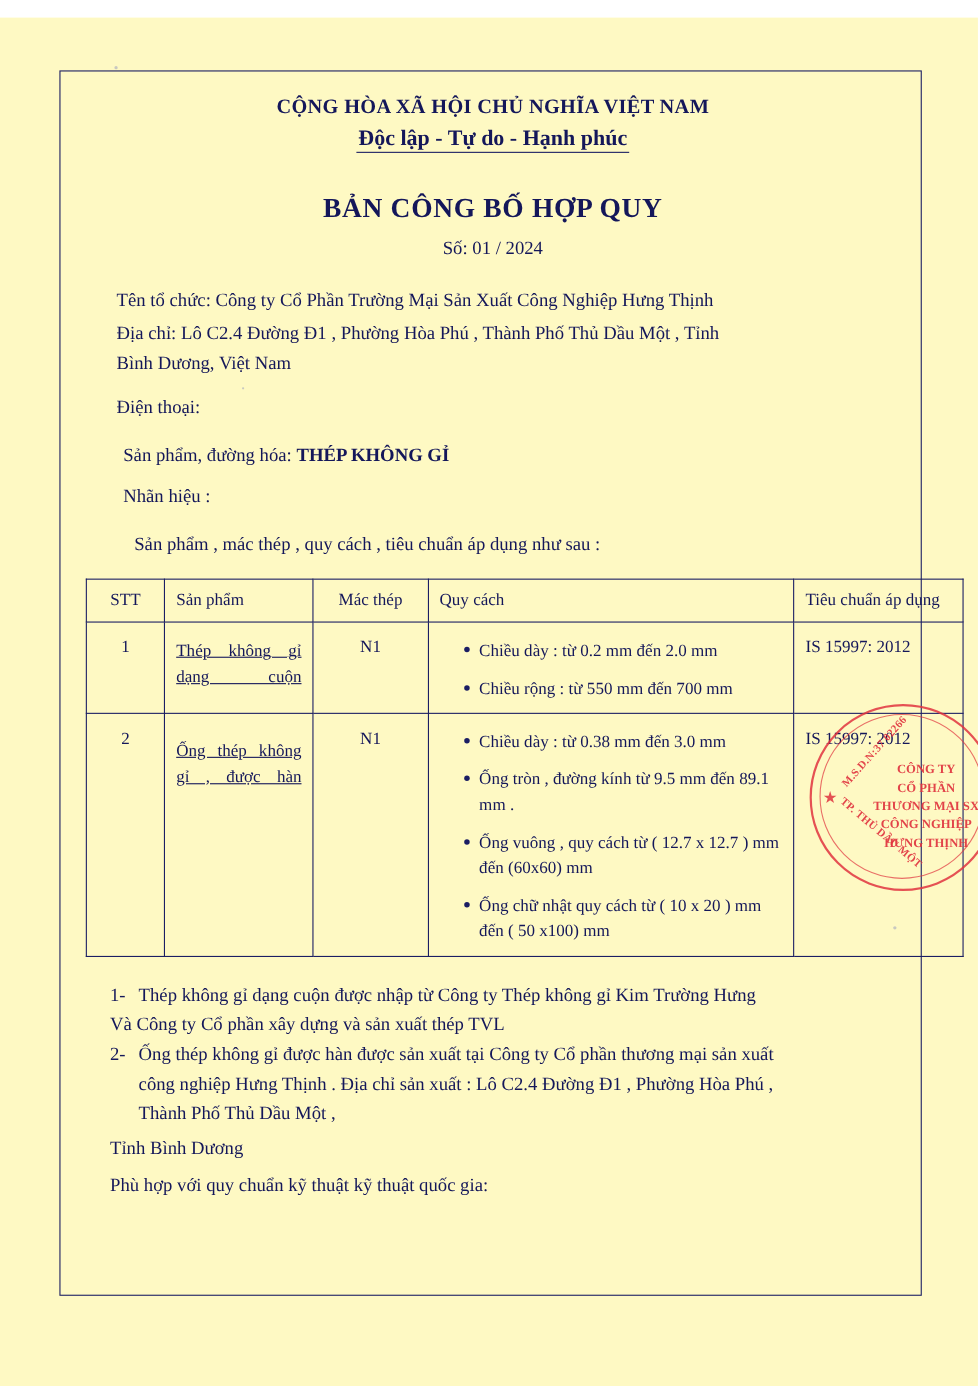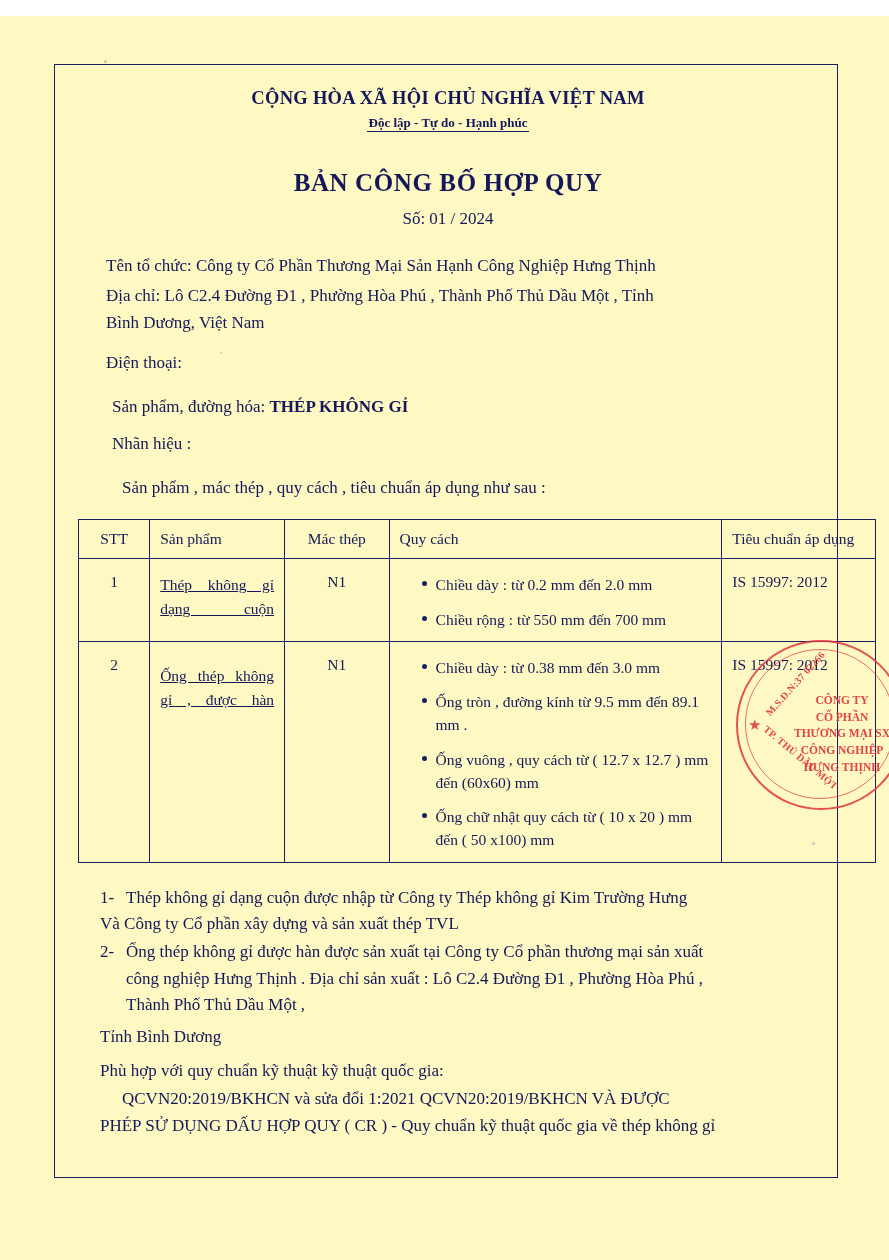--- a/index.html
+++ b/index.html
@@ -40,21 +40,21 @@
   .center { text-align: center; }
   .nation {
     font-size: 18.5px;
     font-weight: bold;
     letter-spacing: .3px;
     margin: 0;
     padding-top: 10px;
     font-family: "Liberation Serif", serif;
   }
   .motto {
-    font-size: 13px;
+    font-size: 20px;
     font-weight: bold;
     margin: 6px 0 0 0;
   }
   .motto span {
     border-bottom: 1.3px solid #1b1e63;
     padding: 0 2px 1px 2px;
   }
   .doc-title {
     font-size: 25px;
     font-weight: bold;
@@ -220,21 +220,21 @@
   <div class="sheet-border"></div>
 
   <div class="content">
 
     <p class="nation center">CỘNG HÒA XÃ HỘI CHỦ NGHĨA VIỆT NAM</p>
     <p class="motto center"><span>Độc lập - Tự do - Hạnh phúc</span></p>
 
     <p class="doc-title center">BẢN CÔNG BỐ HỢP QUY</p>
     <p class="doc-number center">Số: 01 / 2024</p>
 
-    <p class="para block-org">Tên tổ chức: Công ty Cổ Phần Thương Mại Sản Hạnh Công Nghiệp Hưng Thịnh</p>
+    <p class="para block-org">Tên tổ chức: Công ty Cổ Phần Trường Mại Sản Xuất Công Nghiệp Hưng Thịnh</p>
     <p class="para block-addr">Địa chỉ: Lô C2.4 Đường Đ1 , Phường Hòa Phú , Thành Phố Thủ Dầu Một , Tỉnh</p>
     <p class="para" style="padding-left:28px;">Bình Dương, Việt Nam</p>
     <p class="para block-phone">Điện thoại:</p>
 
     <p class="para block-prod"><span>Sản phẩm, đường hóa: </span><span class="bold">THÉP KHÔNG GỈ</span></p>
     <p class="para block-brand">Nhãn hiệu :</p>
     <p class="para block-intro">Sản phẩm , mác thép , quy cách , tiêu chuẩn áp dụng như sau :</p>
 
     <table class="main">
       <thead>
@@ -287,24 +287,20 @@
         <div class="note-num">2-</div>
         <div class="note-body">Ống thép không gỉ được hàn được sản xuất tại Công ty Cổ phần thương mại sản xuất</div>
       </div>
       <div class="note-cont2">công nghiệp Hưng Thịnh . Địa chỉ sản xuất : Lô C2.4 Đường Đ1 , Phường Hòa Phú ,</div>
       <div class="note-cont2">Thành Phố Thủ Dầu Một ,</div>
     </div>
 
     <div class="tail">Tỉnh Bình Dương</div>
     <div class="tail2">Phù hợp với quy chuẩn kỹ thuật kỹ thuật quốc gia:</div>
 
-    <div class="qc">
-      <div style="padding-left:22px;">QCVN20:2019/BKHCN và sửa đổi 1:2021  QCVN20:2019/BKHCN VÀ ĐƯỢC</div>
-      <div>PHÉP SỬ DỤNG DẤU HỢP QUY ( CR ) -  Quy chuẩn kỹ thuật quốc gia về thép không gỉ</div>
-    </div>
 
   </div>
 
   <div class="stamp">
     <div class="ring"></div>
     <div class="ring2"></div>
     <div class="star">★</div>
     <div class="txt ms">M.S.D.N:37 02266</div>
     <div class="txt tp">TP. THỦ DẦU MỘT</div>
     <div class="ctr">CÔNG TY<br>CỔ PHẦN<br>THƯƠNG MẠI SX<br>CÔNG NGHIỆP<br>HƯNG THỊNH</div>

